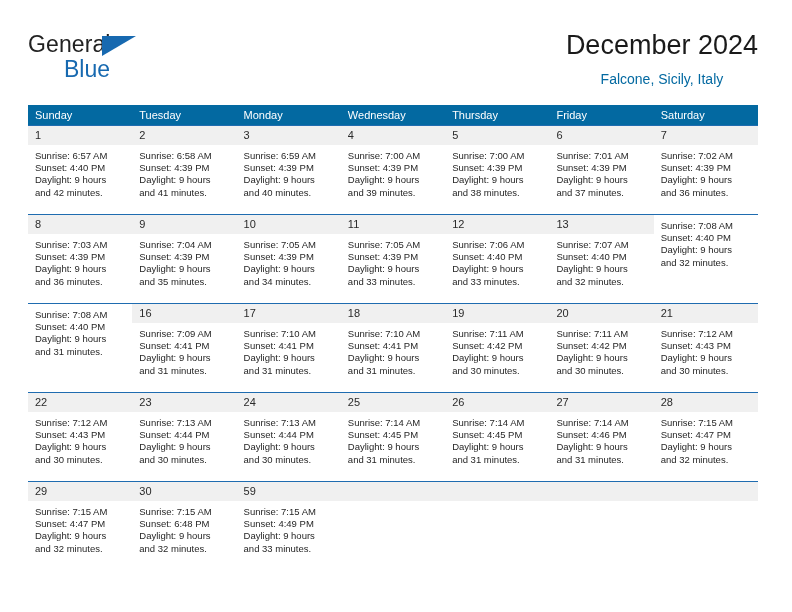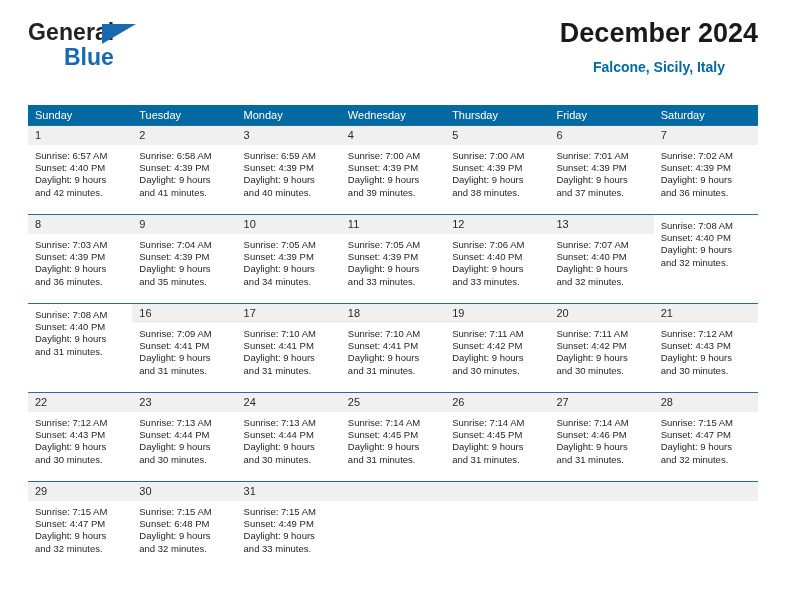--- a/index.html
+++ b/index.html
@@ -19,24 +19,23 @@
     position: relative;
     width: 792px;
     height: 612px;
     box-sizing: border-box;
   }
 
   
   .top-bar {
     position: absolute;
     left: 28px;
-    top: 16px;
+    top: 28px;
     right: 34px;
     height: 66px;
-    font-weight: bold;
   }
   .brand {
     position: absolute;
     left: 0;
     top: 4px;
     width: 240px;
     height: 62px;
   }
   .brand-general {
     font-size: 23px;
@@ -441,21 +440,21 @@
           <div class="day-cell">
             <div class="day-num-band">30</div>
             <div class="day-info">
               <div>Sunrise: 7:15 AM</div>
               <div>Sunset: 6:48 PM</div>
               <div>Daylight: 9 hours</div>
               <div>and 32 minutes.</div>
             </div>
           </div>
           <div class="day-cell">
-            <div class="day-num-band">31</div>
+            <div class="day-num-band">59</div>
             <div class="day-info">
               <div>Sunrise: 7:15 AM</div>
               <div>Sunset: 4:49 PM</div>
               <div>Daylight: 9 hours</div>
               <div>and 33 minutes.</div>
             </div>
           </div>
           <div class="day-cell empty">
             <div class="day-num-band"></div>
           </div>

